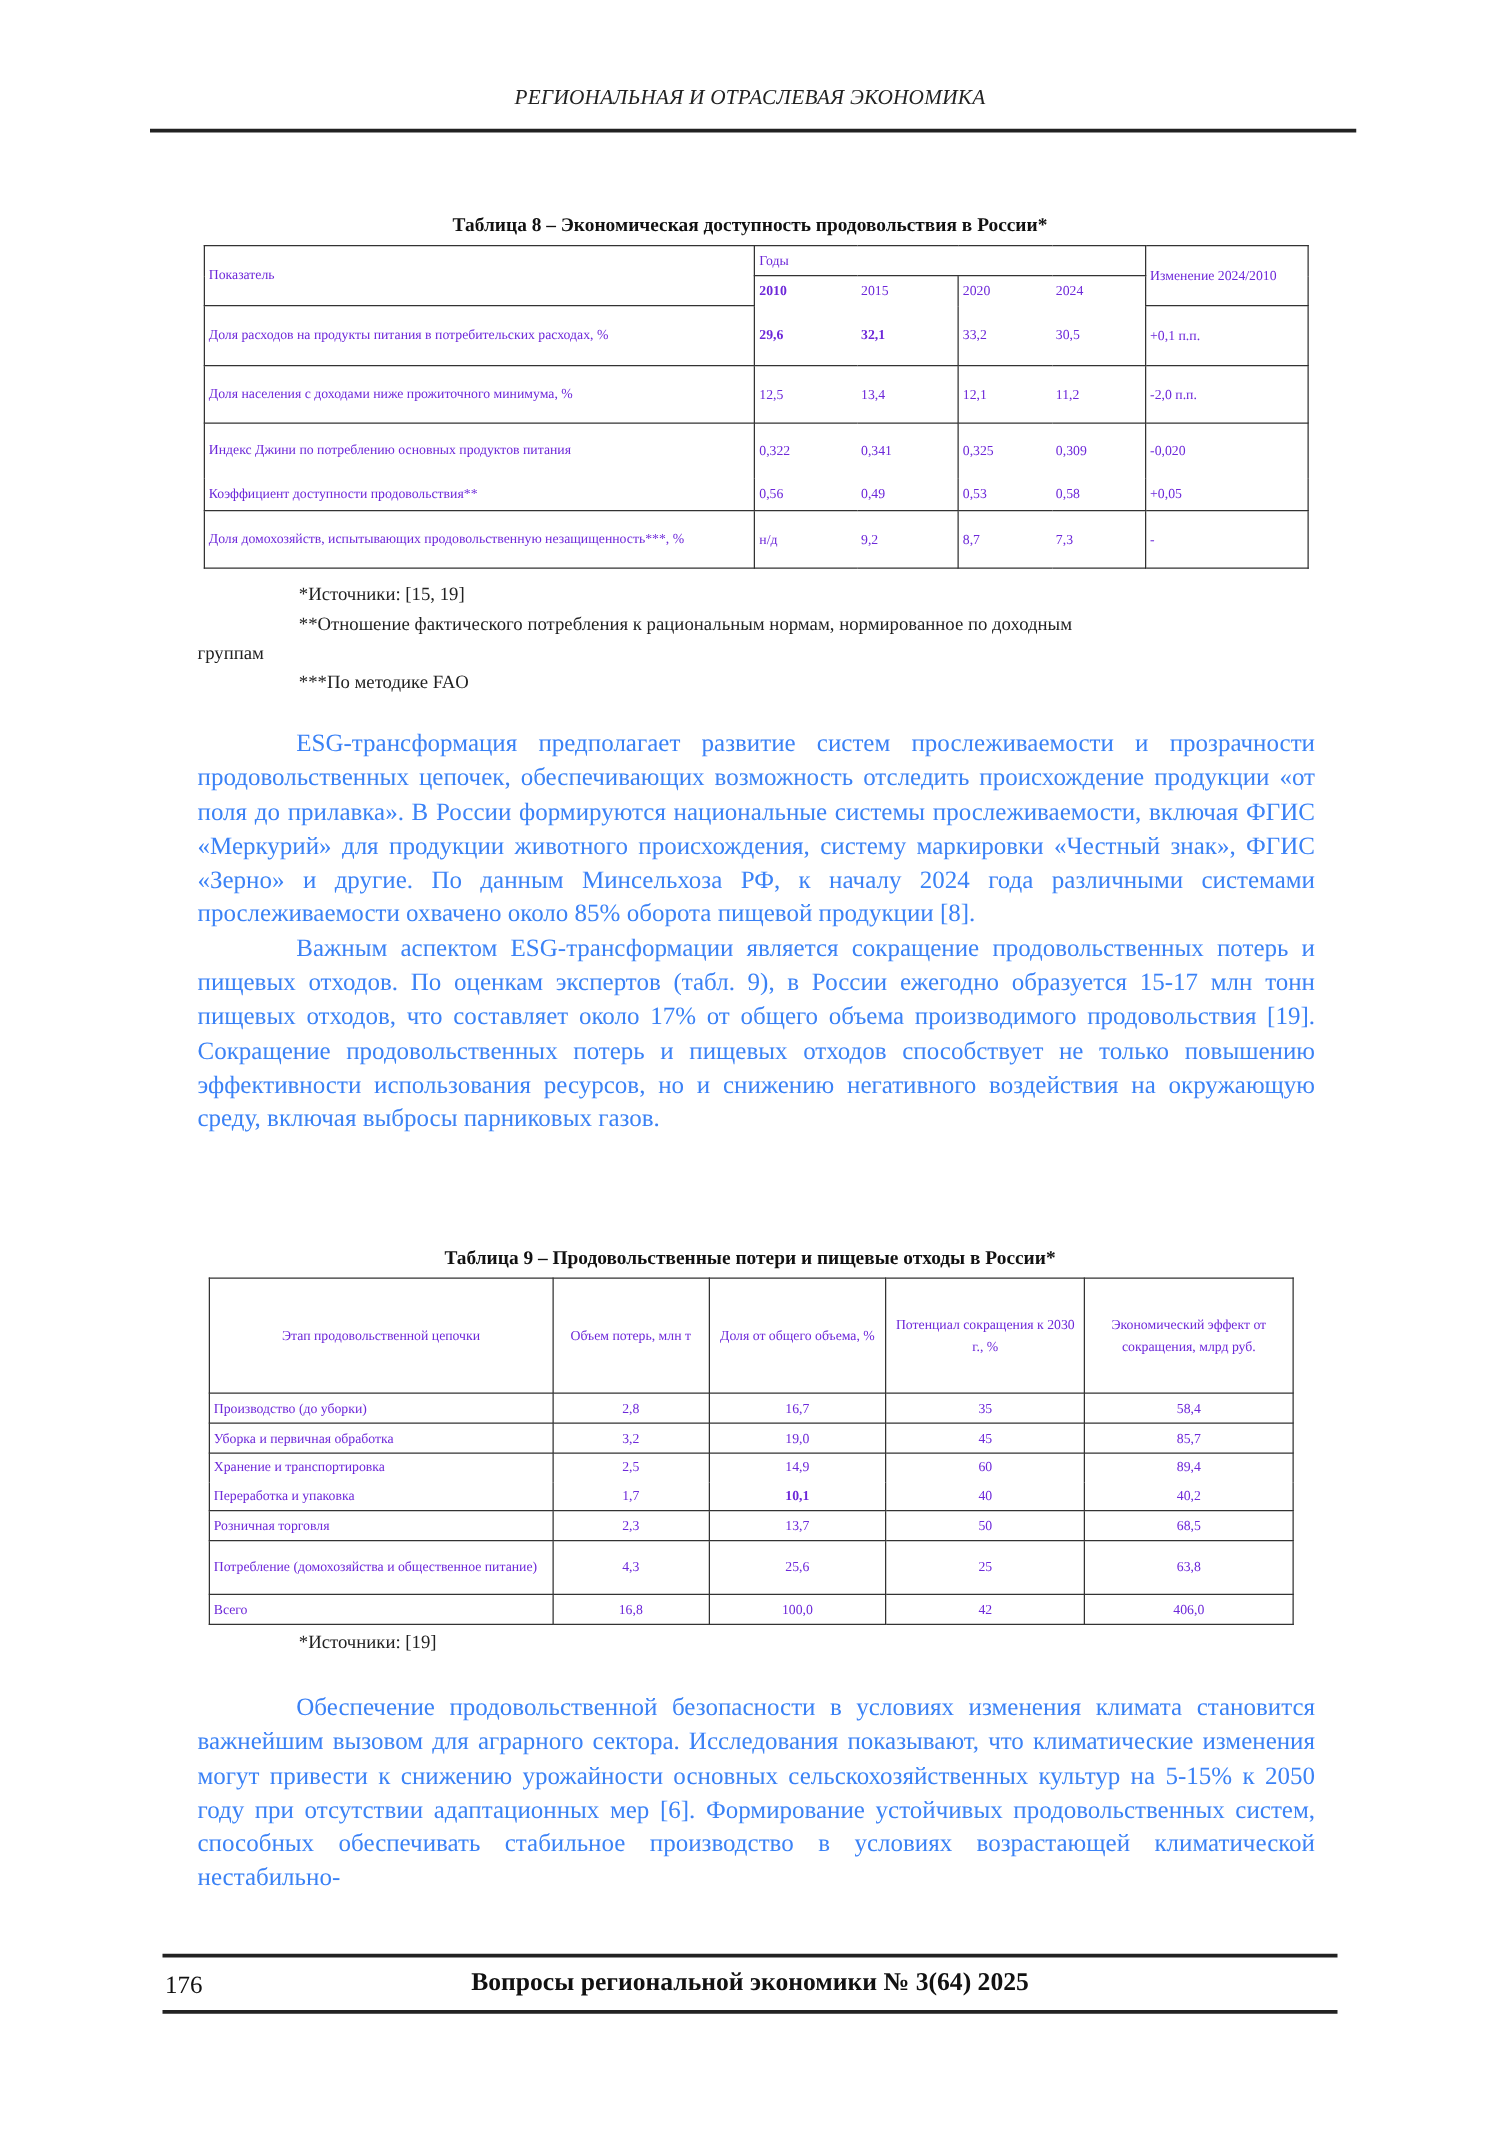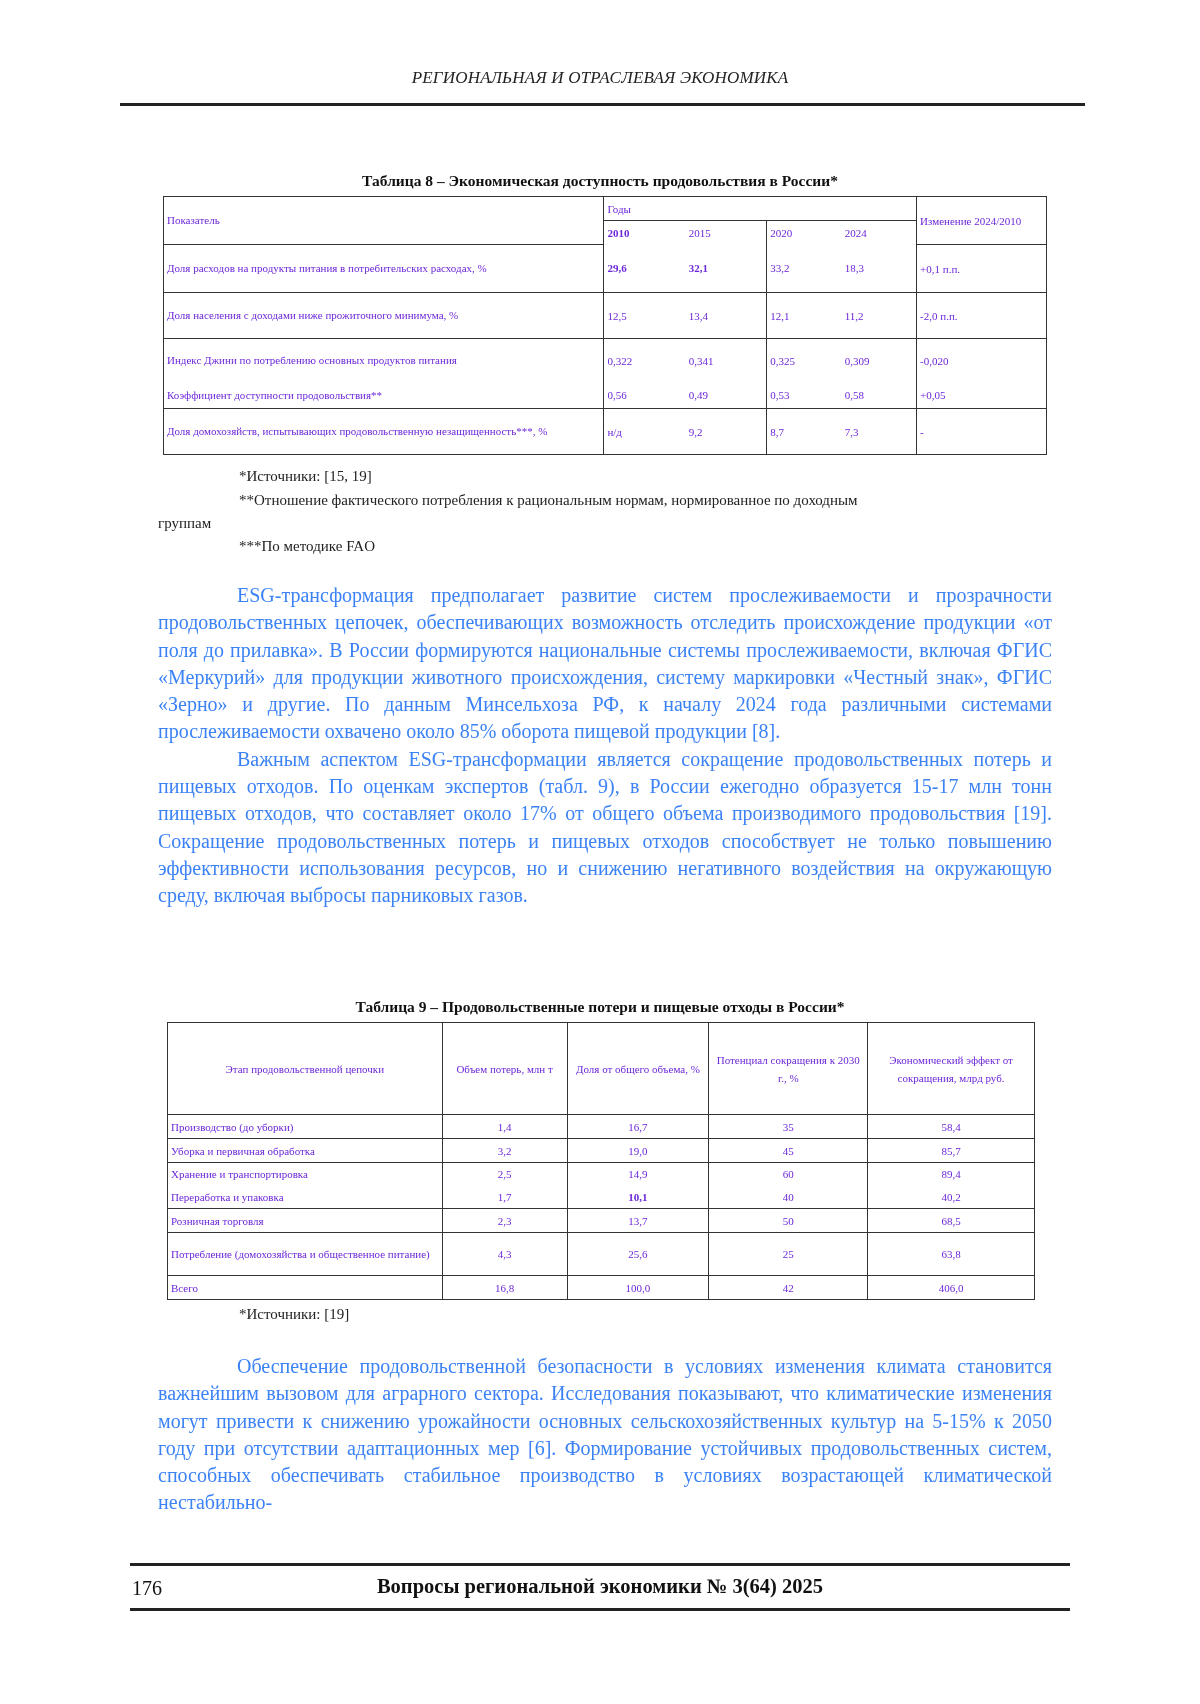--- a/index.html
+++ b/index.html
@@ -57,21 +57,21 @@
     <td class="num bold noline-right noline-bottom">2010</td>
     <td class="num noline-left noline-bottom">2015</td>
     <td class="num noline-right noline-bottom">2020</td>
     <td class="num noline-left noline-bottom">2024</td>
   </tr>
   <tr style="height:48px;">
     <td class="lbl" style="border-top:none;">Доля расходов на продукты питания в потребительских расходах, %</td>
     <td class="num bold noline-right noline-top">29,6</td>
     <td class="num bold noline-left noline-top">32,1</td>
     <td class="num noline-right noline-top">33,2</td>
-    <td class="num noline-left noline-top">18,3</td>
+    <td class="num noline-left noline-top">30,5</td>
     <td class="num" style="border-top:none;">+0,1 п.п.</td>
   </tr>
   <tr style="height:46px;">
     <td class="lbl">Доля населения с доходами ниже прожиточного минимума, %</td>
     <td class="num noline-right">12,5</td>
     <td class="num noline-left">13,4</td>
     <td class="num noline-right">12,1</td>
     <td class="num noline-left">11,2</td>
     <td class="num">-2,0 п.п.</td>
   </tr>
@@ -124,21 +124,21 @@
   <tbody>
       <tr style="height:92px;">
     <td class="hd" style="text-align:center;">Этап продовольственной цепочки</td>
     <td class="hd">Объем потерь, млн т</td>
     <td class="hd">Доля от общего объема, %</td>
     <td class="hd">Потенциал сокращения к 2030 г., %</td>
     <td class="hd">Экономический эффект от сокращения, млрд руб.</td>
   </tr>
   <tr style="height:24px;margin-top:48px;">
     <td class="lbl">Производство (до уборки)</td>
-    <td class="num">1,4</td>
+    <td class="num">2,8</td>
     <td class="num">16,7</td>
     <td class="num">35</td>
     <td class="num">58,4</td>
   </tr>
   <tr style="height:24px;">
     <td class="lbl">Уборка и первичная обработка</td>
     <td class="num">3,2</td>
     <td class="num">19,0</td>
     <td class="num">45</td>
     <td class="num">85,7</td>

